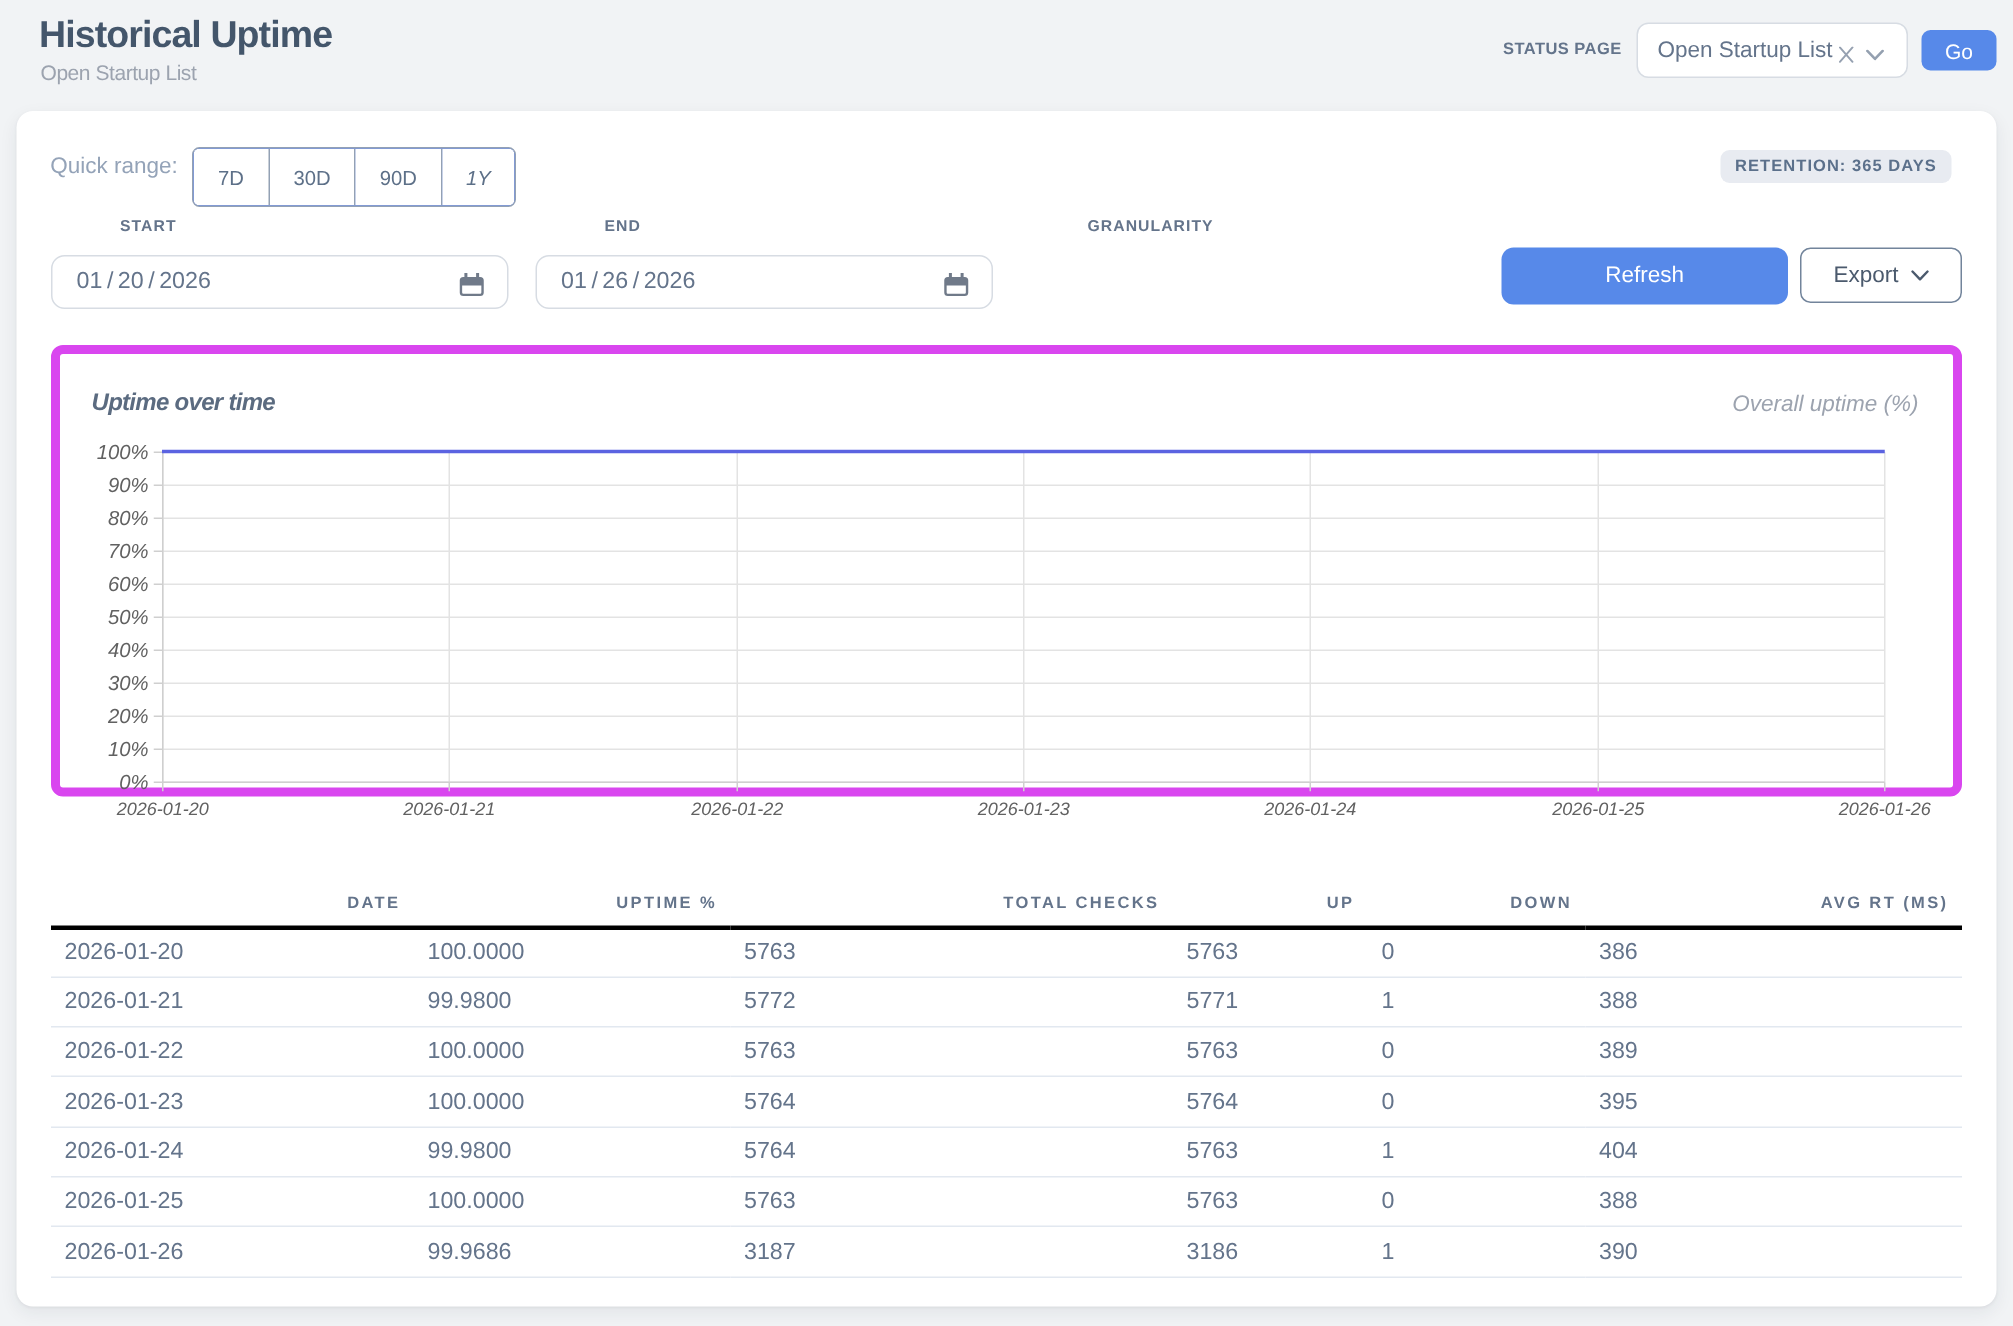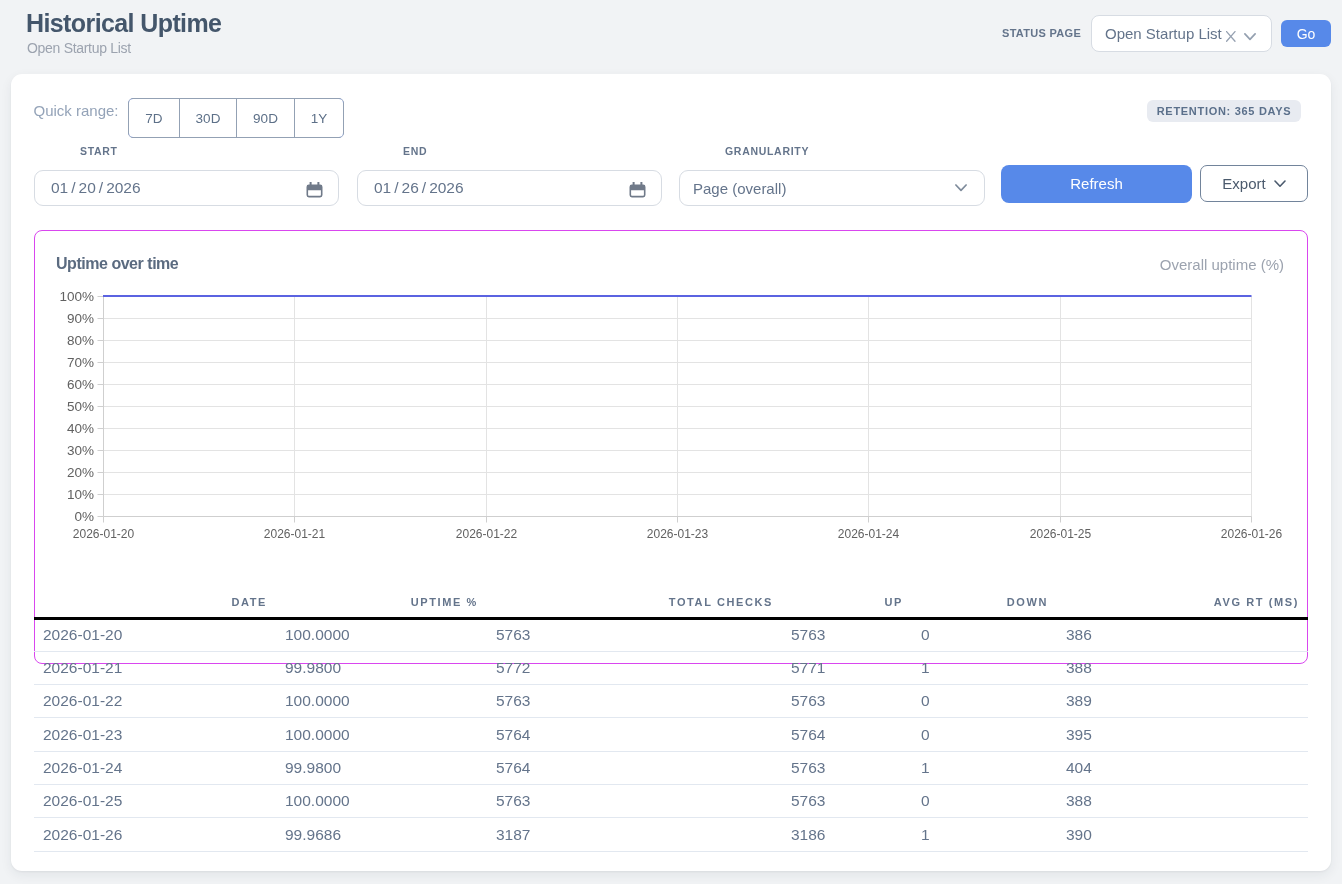--- a/index.html
+++ b/index.html
@@ -27,21 +27,21 @@
 
 
 .flabel { position:absolute; font-size:10.5px; font-weight:700; color:#64748b; letter-spacing:0.7px; top:145px;margin-left:46px; }
 .input { position:absolute; top:170px; height:36px; background:#fff; border:1px solid #d7dce3; border-radius:9px; display:flex; align-items:center; font-size:15.5px; color:#64748b; padding:0 16px; }
 .sl { margin:0 3px; }
 .selinput { font-size:15px; padding-left:13px; }
 .refresh { position:absolute; left:1001px; top:165px; width:191px; height:37.5px; background:#5789e9; border:none; border-radius:8px; color:#fff; font-size:15px; font-family:"Liberation Sans",sans-serif; }
 .export { position:absolute; left:1200px; top:165px; width:108px; height:37px; background:#fff; border:1px solid #72849b; border-radius:7px; color:#4b5a6d; font-size:15px; font-family:"Liberation Sans",sans-serif; display:flex; align-items:center; justify-content:center; gap:8px; }
 
 
-.chartcard { position:absolute; left:34px; top:230px; width:1274px; height:434px; border:1px solid #d946ef; border-radius:8px; background:#fff; }
+.chartcard { position:absolute; left:34px; top:230px; width:1274px; height:301px; border:6px solid #d946ef; border-radius:8px; background:#fff;font-style:italic; }
 .ctitle { position:absolute; left:21px; top:24px; font-size:16px; font-weight:700; letter-spacing:-0.47px; color:#5b6b80; }
 .clabel { position:absolute; right:23px; top:25px; font-size:15px; color:#9ca3af; }
 .chartsvg { position:absolute; left:0px; top:48px; }
 
 
 table.data { position:absolute; left:34px; top:588px; width:1274px; border-collapse:collapse; }
 table.data th { font-size:11px; font-weight:700; color:#64748b; letter-spacing:1.6px; text-align:right; padding:0 9px; height:30px; border-bottom:3px solid #000000; }
 table.data td { font-size:15.5px; color:#64748b; text-align:left; padding:0 9px; border-bottom:1px solid #e2e8f0; height:33.33px; }
 </style>
 </head>
@@ -61,21 +61,21 @@
   </div>
   <button class="gobtn">Go</button>
 
   <div class="card"></div>
 
   <span class="qr">Quick range:</span>
   <div class="seg">
       <button style="width:51px;">7D</button>
       <button style="width:57px;">30D</button>
       <button style="width:58px;">90D</button>
-      <button style="width:48px;">1Y</button>
+      <button style="width:48px;font-style:italic;">1Y</button>
     </div>
   <div class="badge">RETENTION: 365 DAYS</div>
 
   <span class="flabel" style="left:34px;">START</span>
   <span class="flabel" style="left:357px;">END</span>
   <span class="flabel" style="left:679px;">GRANULARITY</span>
   <div class="input" style="left:34px; width:305px;">
       <span>01</span>
       <span class="sl">/</span>
       <span>20</span>
@@ -90,25 +90,20 @@
   <div class="input" style="left:357px; width:305px;">
       <span>01</span>
       <span class="sl">/</span>
       <span>26</span>
       <span class="sl">/</span>
       <span>2026</span>
     <svg class="cal" style="position:absolute; right:15px; top:10.5px;" width="17" height="16" viewBox="0 0 17 16">
         <rect x="3.6" y="0" width="2" height="5" fill="#707a89"></rect>
         <rect x="11.4" y="0" width="2" height="5" fill="#707a89"></rect>
         <path fill="#707a89" d="M2.9 2.6 h11.2 a2.4 2.4 0 0 1 2.4 2.4 V13 a2.4 2.4 0 0 1 -2.4 2.4 H2.9 A2.4 2.4 0 0 1 .5 13 V5 A2.4 2.4 0 0 1 2.9 2.6 Z M2.1 8.3 V13 a.8 .8 0 0 0 .8 .8 h11.2 a.8 .8 0 0 0 .8 -.8 V8.3 Z"></path>
-      </svg>
-  </div>
-  <div class="input selinput" style="left:679px; width:306px;">Page (overall)
-    <svg style="position:absolute; right:17px;" width="12" height="10" viewBox="0 0 12 10">
-        <path d="M0.9 2 L6 7.4 L11.1 2" fill="none" stroke="#7e8b9b" stroke-width="1.7" stroke-linecap="round" stroke-linejoin="round"></path>
       </svg>
   </div>
   <button class="refresh">Refresh</button>
   <div class="export">Export
     <svg width="12" height="10" viewBox="0 0 12 10">
         <path d="M1 2 L6 7.2 L11 2" fill="none" stroke="#4b5a6d" stroke-width="1.6" stroke-linecap="round" stroke-linejoin="round"></path>
       </svg>
   </div>
 
   <div class="chartcard">

